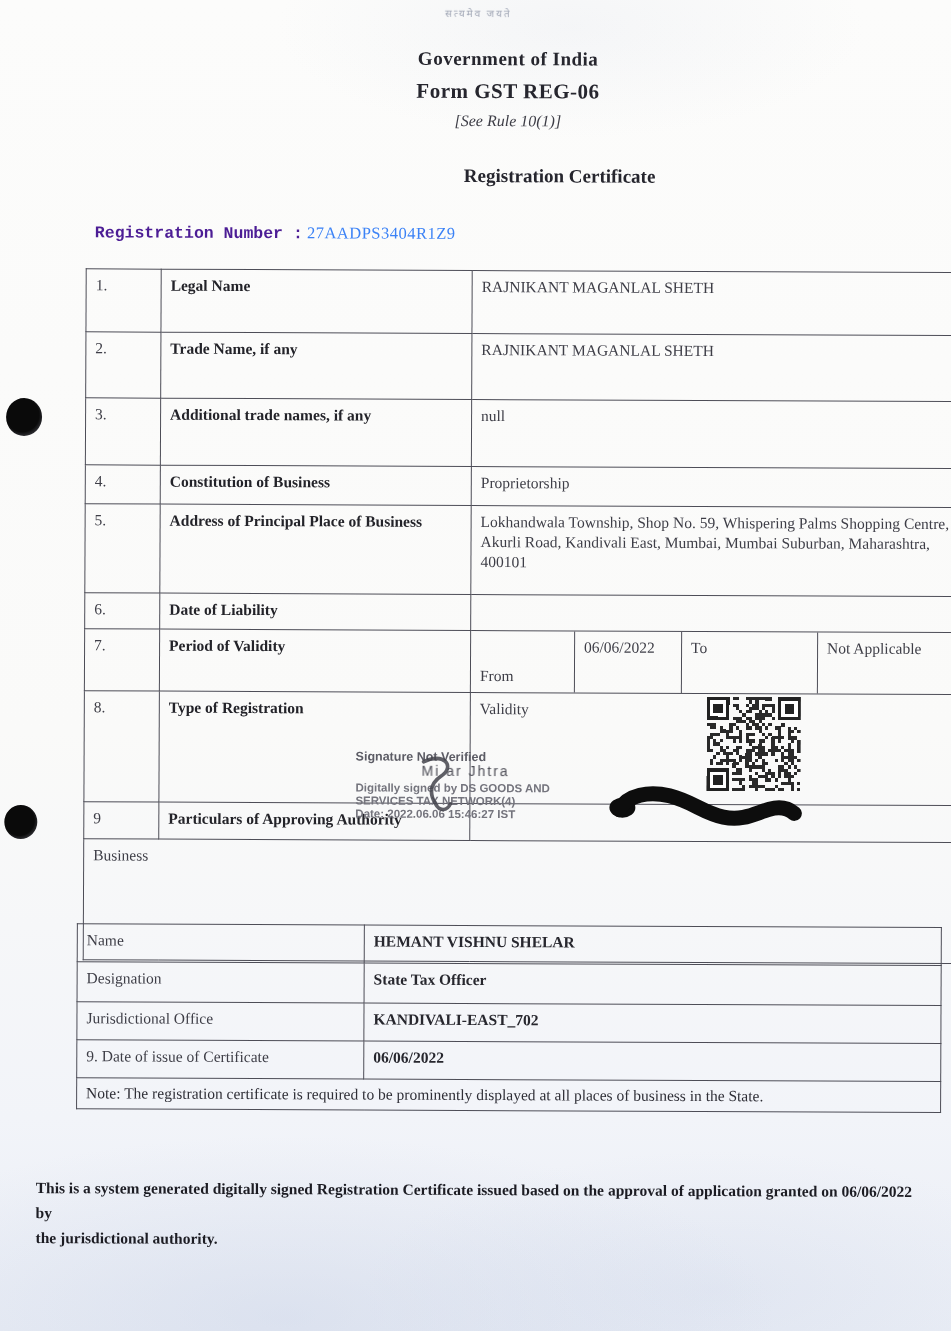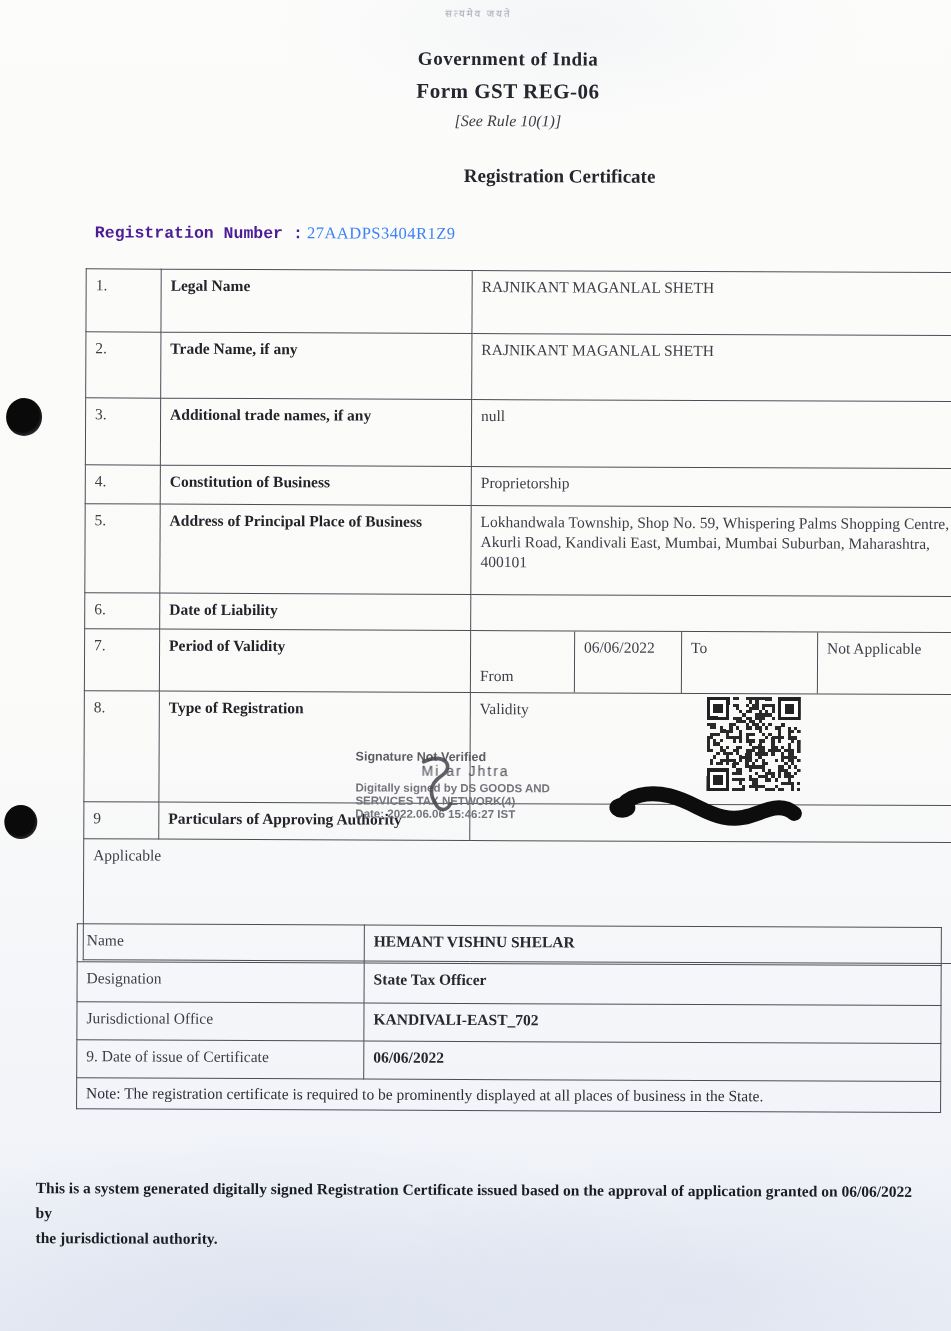--- a/index.html
+++ b/index.html
@@ -452,21 +452,21 @@
         </div>
       </td>
     </tr>
     <tr>
       <td class="num" style="height:24px">9</td>
       <td class="lbl">Particulars of Approving Authority</td>
       <td class="val"></td>
     </tr>
     <tr>
       <td colspan="3" style="height:108px">
-        <span>Applicable</span>
+        <span>Business</span>
       </td>
     </tr>
   </tbody>
     </table>
 
   <div class="sig-overlay">
     <div class="l1">Signature Not Verified</div>
     <div class="signer">Mi ar Jhtra</div>
     <div class="rest">
       <div>Digitally signed by DS GOODS AND</div>

